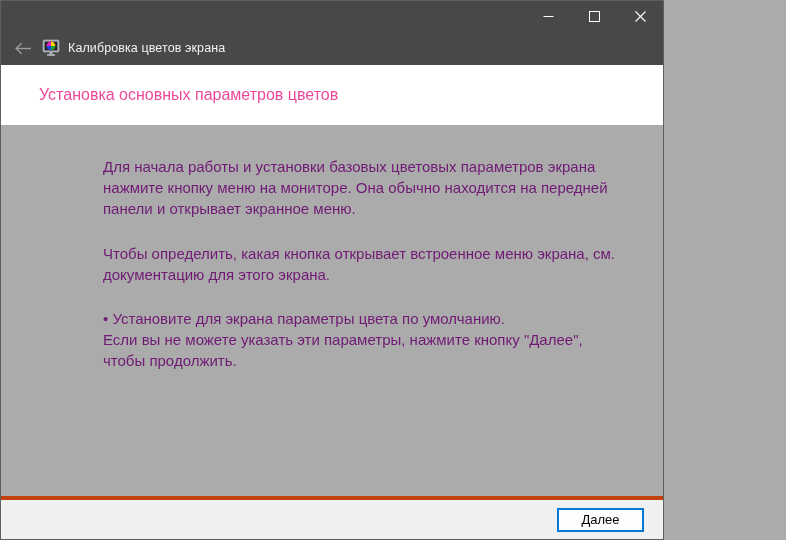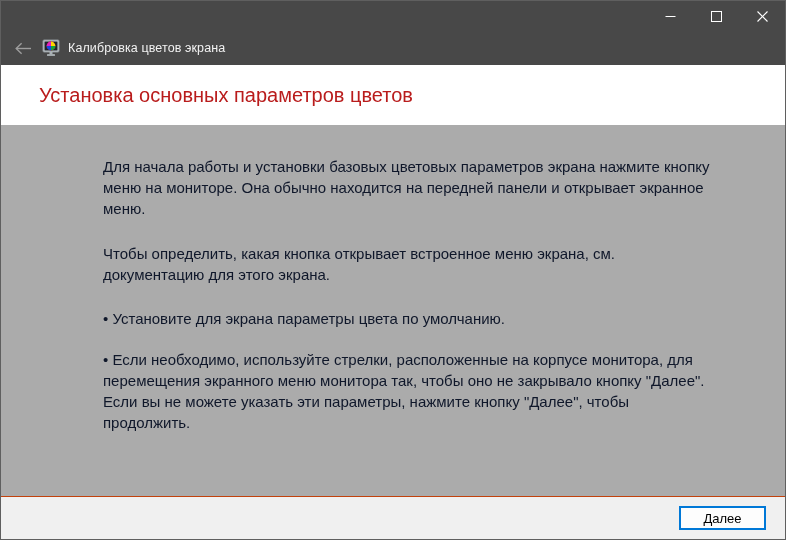--- a/index.html
+++ b/index.html
@@ -3,21 +3,21 @@
 <meta charset="utf-8">
 <style>
   * { margin: 0; padding: 0; box-sizing: border-box; }
   html, body { width: 786px; height: 540px; }
   body {
     font-family: "Liberation Sans", "DejaVu Sans", sans-serif;
     overflow: hidden;
     background: #ababab;
   }
   .window {
-    width: 786px; height: 540px;
+    width: 664px; height: 540px;
     display: flex; flex-direction: column;
     border: 1px solid #5f5f5f;
     background: #ababab;
   }
 
   
   .chrome { background: #484848; flex: 0 0 auto; }
   .titlebar {
     height: 30px;
     display: flex; justify-content: flex-end; align-items: stretch;
@@ -42,45 +42,45 @@
   .header-title { color: #f2f2f2; font-size: 12.5px; letter-spacing: .1px; }
 
   
   .heading-band {
     background: #ffffff;
     height: 60px;
     display: flex; align-items: center;
     padding-left: 38px;
     flex: 0 0 auto;
   }
-  .page-heading { color: #b91c1c; font-size: 20px; font-weight: 400; }
+  .page-heading { color: #ec4899; font-size: 16px; font-weight: 400; }
 
   
   .content {
     background: #ababab;
     flex: 1 1 auto;
     padding: 31px 44px 0 102px;
-    color: #0f172a;
+    color: #701a75;
     font-size: 15px;
     line-height: 21px;
   }
   .content .para { max-width: 608px; }
   .para-1 { margin-bottom: 24px; }
   .para-2 { margin-bottom: 23px; }
   .para-3 { margin-bottom: 2px; }
   .bullet  { max-width: 608px; margin-top: 20px; }
   .closing { max-width: 608px; }
 
   
   .footer {
     background: #f0f0f0;
     height: 43px; flex: 0 0 auto;
     display: flex; align-items: center; justify-content: flex-end;
     padding-right: 10px;
-    border-top: 1px solid #c2410c;
+    border-top: 4px solid #c2410c;
   }
   .btn {
     height: 24px;
     font-family: "Liberation Sans", sans-serif;
     font-size: 13px; color: #000;
     background: #fdfdfd;
     display: inline-flex; align-items: center; justify-content: center;
     cursor: default;
   }
   .btn-next {
@@ -143,21 +143,20 @@
   </div>
 
   <div class="heading-band">
     <span class="page-heading">Установка основных параметров цветов</span>
   </div>
 
   <div class="content">
     <p class="para para-1">Для начала работы и установки базовых цветовых параметров экрана нажмите кнопку меню на мониторе. Она обычно находится на передней панели и открывает экранное меню.</p>
     <p class="para para-2">Чтобы определить, какая кнопка открывает встроенное меню экрана, см. документацию для этого экрана.</p>
     <p class="bullet">• Установите для экрана параметры цвета по умолчанию.</p>
-    <p class="bullet">• Если необходимо, используйте стрелки, расположенные на корпусе монитора, для перемещения экранного меню монитора так, чтобы оно не закрывало кнопку "Далее".</p>
     <p class="closing">Если вы не можете указать эти параметры, нажмите кнопку "Далее", чтобы продолжить.</p>
   </div>
 
   <div class="footer">
     <button class="btn btn-next">Далее</button>
   </div>
 
 </div>
 
 </body></html>

